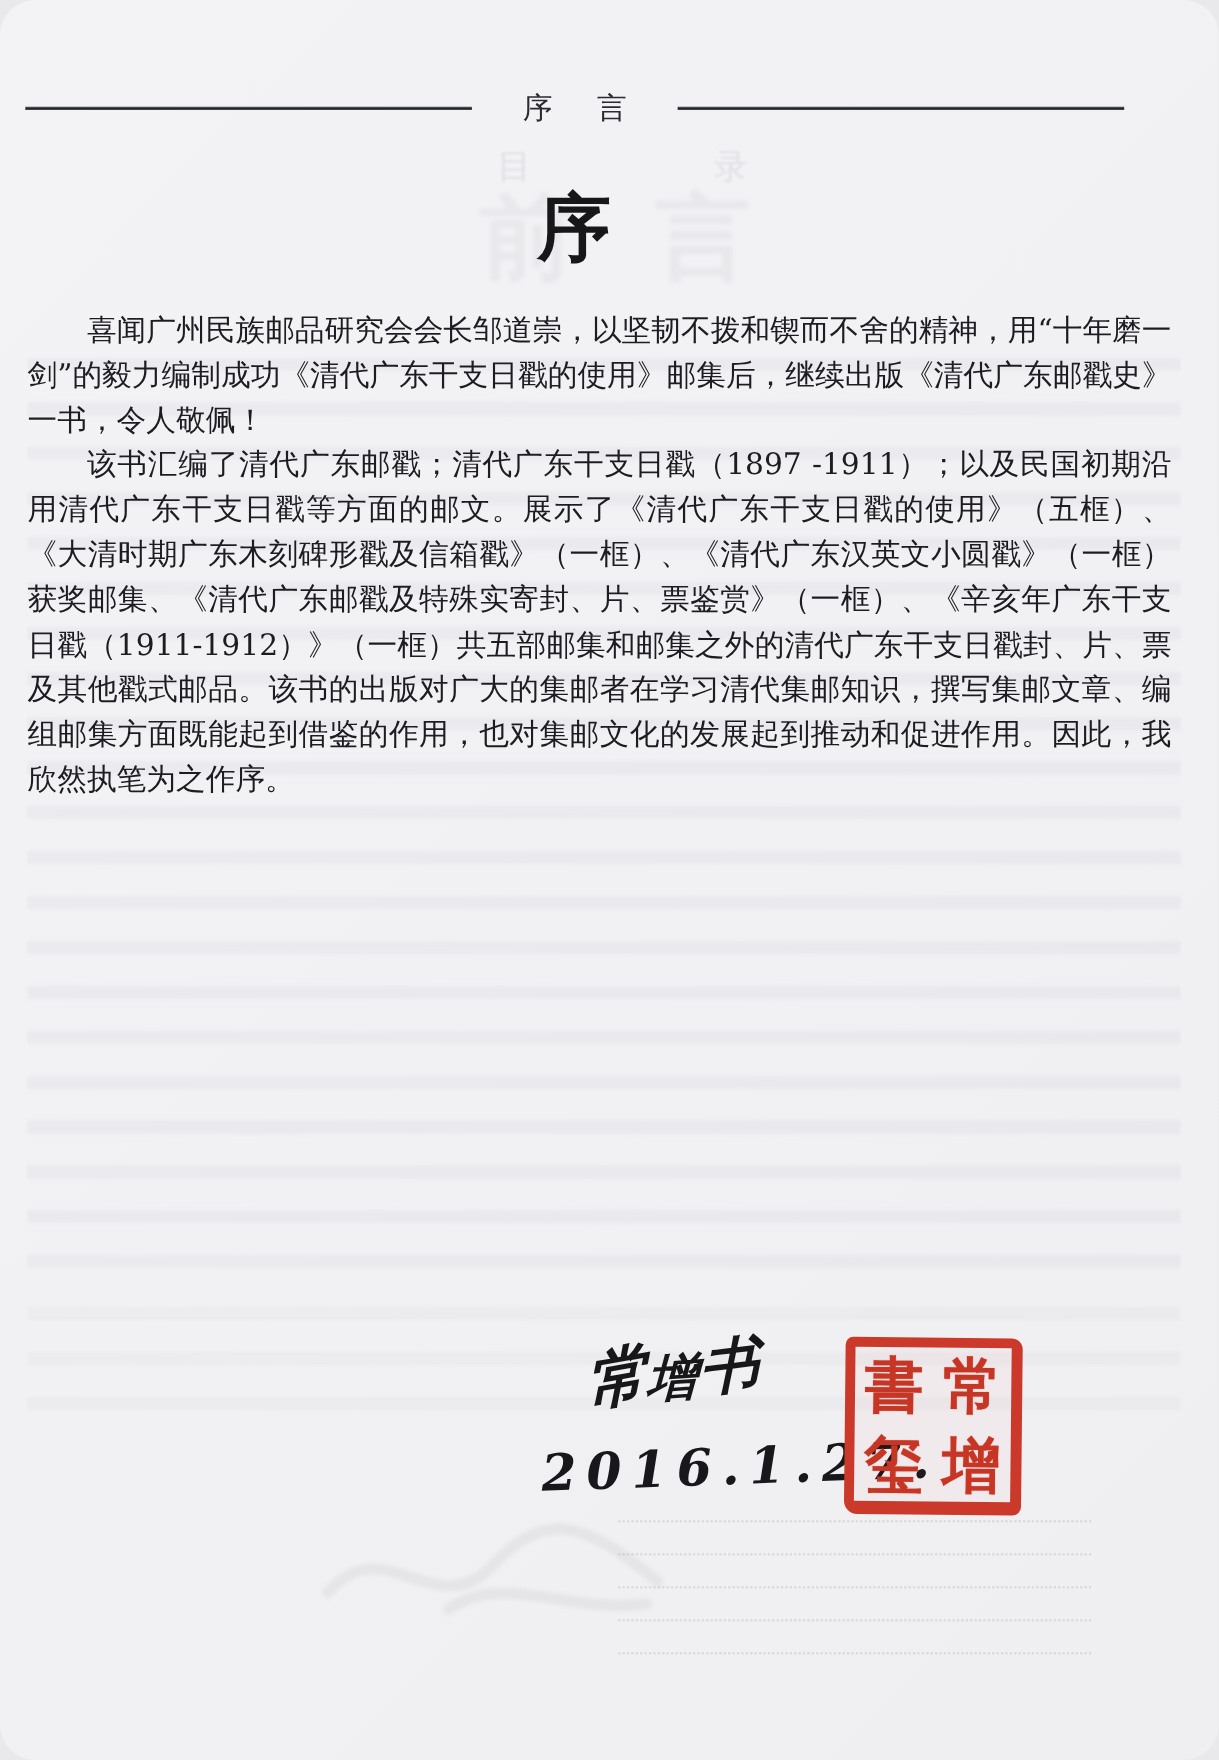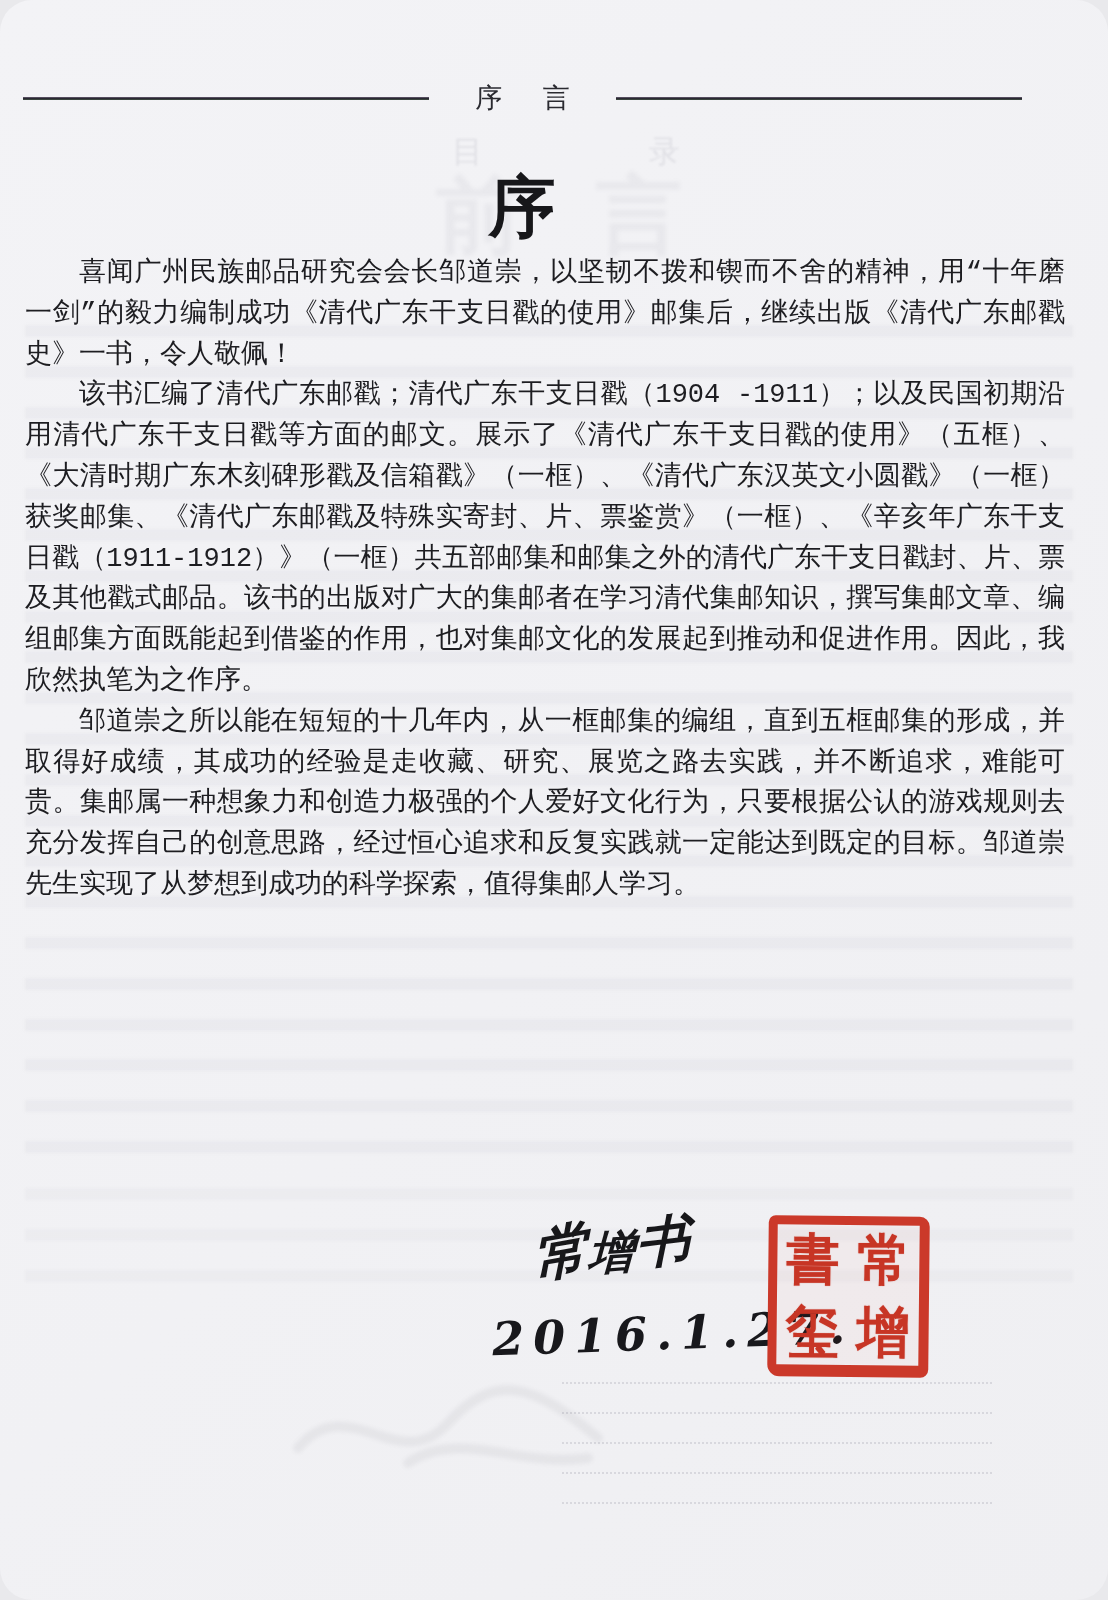--- a/index.html
+++ b/index.html
@@ -44,24 +44,23 @@
   }
   .ghost-bands.upper{top:300px;height:860px;}
   .ghost-bands.lower{top:1163px;height:122px;opacity:.8;}
   .ghost-leader{
     position:absolute;left:562px;width:430px;height:0;
     border-bottom:2px dotted rgba(95,95,115,.16);filter:blur(.6px);
   }
   .ghost-swirl{position:absolute;top:1368px;left:288px;opacity:.07;filter:blur(2px);}
   
   .body-text{
-    position:absolute;top:253px;left:25px;width:1040px;
+    position:absolute;top:281px;left:25px;width:1040px;
     font-size:27px;line-height:40.8px;text-align:justify;
     color:#1d1d21;
-    font-family:Liberation Mono, monospace;
   }
   .body-text p{margin:0;text-indent:2em;}
   
   .signature{position:absolute;top:1196px;left:528px;width:180px;height:120px;color:#17171a;}
   .sig-char{position:absolute;font-weight:bold;font-style:italic;}
   .sig-char.c0{top:18px;left:4px;font-size:58px;transform:rotate(-10deg) skewX(-8deg);}
   .sig-char.c1{top:26px;left:60px;font-size:46px;transform:rotate(-4deg) skewX(-6deg);}
   .sig-char.c2{top:10px;left:108px;font-size:54px;transform:rotate(-7deg) skewX(-5deg);}
   .sig-date{
     position:absolute;top:1306px;left:492px;
@@ -109,22 +108,21 @@
   <div class="running-header">
     <div class="rule"></div>
     <div class="label">序 言</div>
     <div class="rule"></div>
   </div>
 
   <div class="doc-title">序</div>
 
   <div class="body-text">
     <p>喜闻广州民族邮品研究会会长邹道崇，以坚韧不拨和锲而不舍的精神，用“十年磨一剑”的毅力编制成功《清代广东干支日戳的使用》邮集后，继续出版《清代广东邮戳史》一书，令人敬佩！</p>
-    <p>该书汇编了清代广东邮戳；清代广东干支日戳（1904 -1911）；以及民国初期沿用清代广东干支日戳等方面的邮文。展示了《清代广东干支日戳的使用》（五框）、《大清时期广东木刻碑形戳及信箱戳》（一框）、《清代广东汉英文小圆戳》（一框）获奖邮集、《清代广东邮戳及特殊实寄封、片、票鉴赏》（一框）、《辛亥年广东干支日戳（1911-1912）》（一框）共五部邮集和邮集之外的清代广东干支日戳封、片、票及其他戳式邮品。该书的出版对广大的集邮者在学习清代集邮知识，撰写集邮文章、编组邮集方面既能起到借鉴的作用，也对集邮文化的发展起到推动和促进作用。因此，我欣然执笔为之作序。</p>
-    <p>邹道崇之所以能在短短的十几年内，从一框邮集的编组，直到五框邮集的形成，并取得好成绩，其成功的经验是走收藏、研究、展览之路去实践，并不断追求，难能可贵。集邮属一种想象力和创造力极强的个人爱好文化行为，只要根据公认的游戏规则去充分发挥自己的创意思路，经过恒心追求和反复实践就一定能达到既定的目标。邹道崇先生实现了从梦想到成功的科学探索，值得集邮人学习。</p>
+    <p>该书汇编了清代广东邮戳；清代广东干支日戳（1897 -1911）；以及民国初期沿用清代广东干支日戳等方面的邮文。展示了《清代广东干支日戳的使用》（五框）、《大清时期广东木刻碑形戳及信箱戳》（一框）、《清代广东汉英文小圆戳》（一框）获奖邮集、《清代广东邮戳及特殊实寄封、片、票鉴赏》（一框）、《辛亥年广东干支日戳（1911-1912）》（一框）共五部邮集和邮集之外的清代广东干支日戳封、片、票及其他戳式邮品。该书的出版对广大的集邮者在学习清代集邮知识，撰写集邮文章、编组邮集方面既能起到借鉴的作用，也对集邮文化的发展起到推动和促进作用。因此，我欣然执笔为之作序。</p>
   </div>
 
   <div class="signature">
     <span class="sig-char c0">常</span>
     <span class="sig-char c1">增</span>
     <span class="sig-char c2">书</span>
   </div>
   <div class="sig-date">2016.1.27.</div>
 
   <div class="seal">

